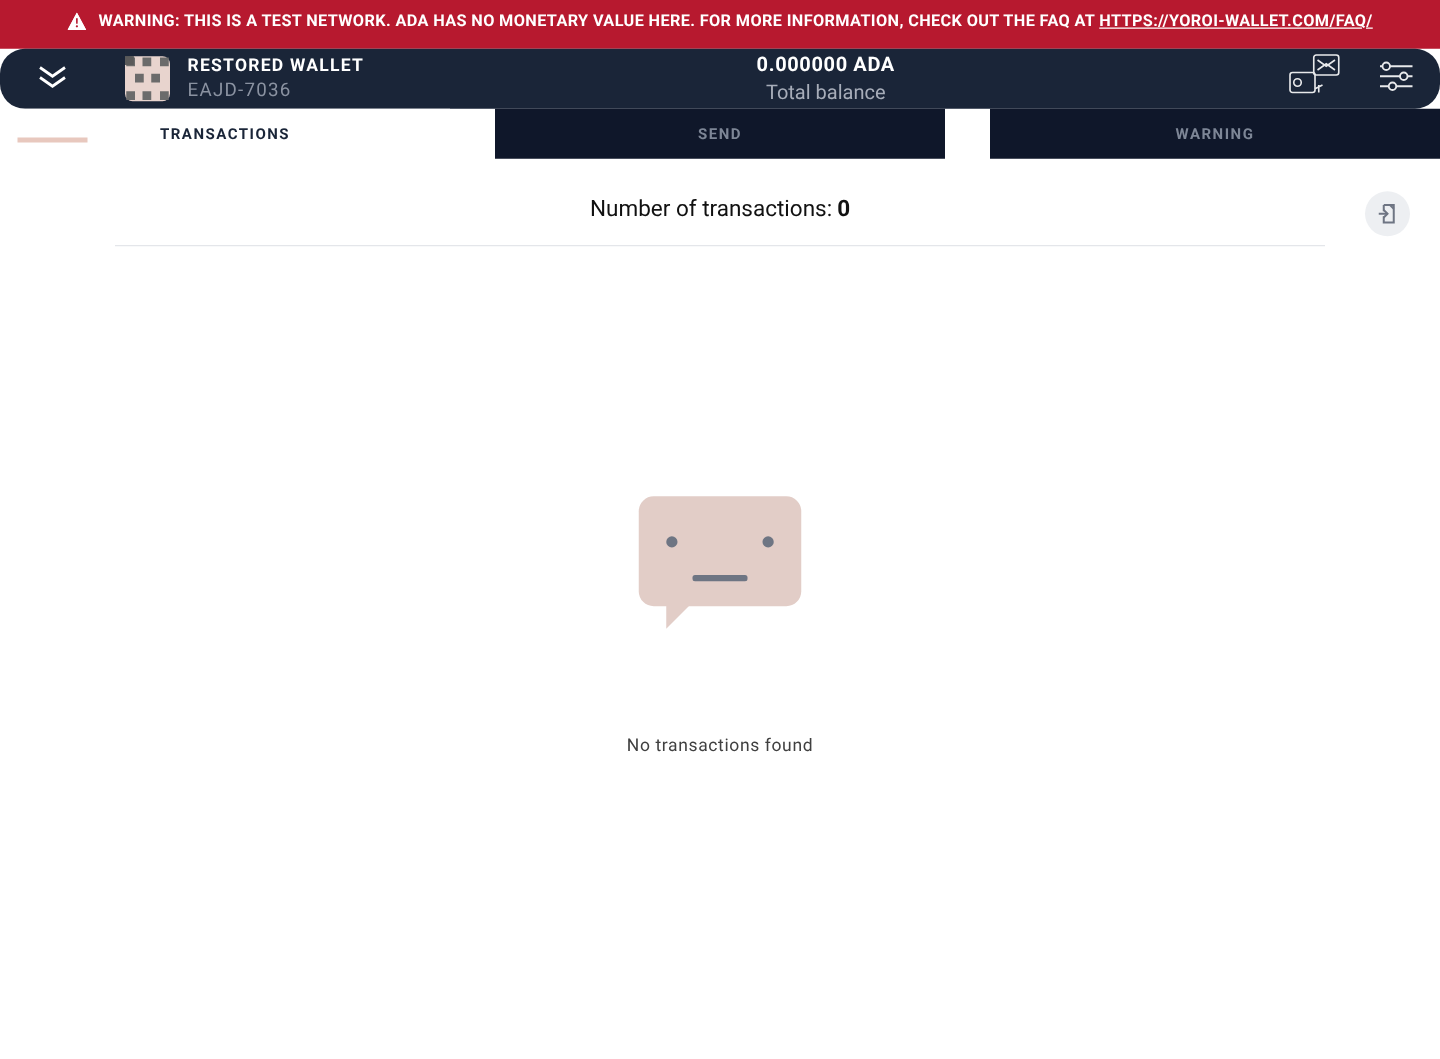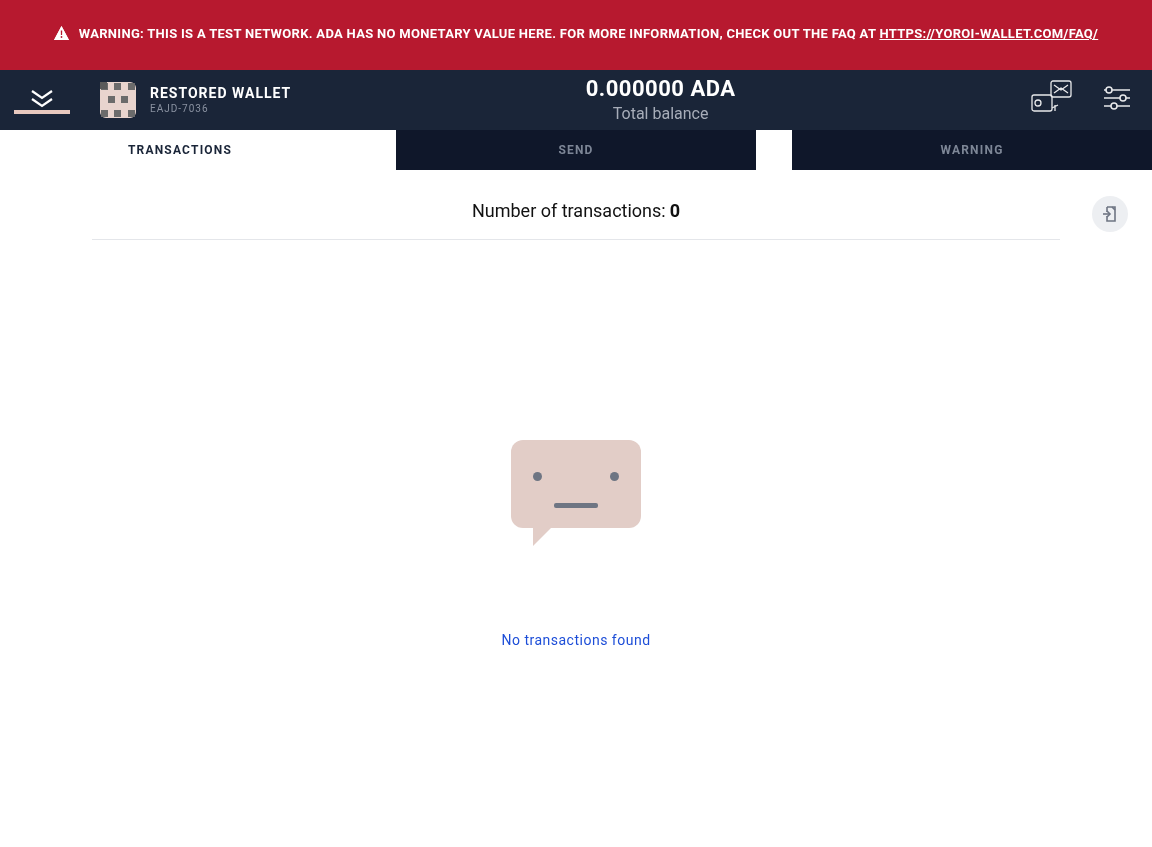--- a/index.html
+++ b/index.html
@@ -10,21 +10,21 @@
     body {
       font-family: -apple-system, BlinkMacSystemFont, "Segoe UI", Roboto, Helvetica, Arial, sans-serif;
       background: #fff;
       width: 1152px;
       height: 847px;
       overflow: hidden;
     }
     .warning-banner {
       background: #B7192F;
       color: #fff;
-      padding: 24px 40px;
+      padding: 8px 40px;
       display: flex;
       align-items: flex-start;
       justify-content: center;
       font-size: 13px;
       font-weight: 700;
       letter-spacing: 0.3px;
       line-height: 1.5;
       text-align: center;
     }
     .warning-banner .warning-icon {
@@ -34,22 +34,23 @@
     }
     .warning-banner a {
       color: #fff;
       text-decoration: underline;
     }
     .header-bar {
       background: #1A2538;
       color: #fff;
       display: flex;
       align-items: center;
-      height: 60px;
+      height: 48px;
       padding: 0;
+      border-radius: 20px;
     }
     .sidebar-toggle {
       width: 84px;
       height: 64px;
       display: flex;
       align-items: center;
       justify-content: center;
       color: #fff;
     }
     .wallet-info {
@@ -78,33 +79,33 @@
       display: flex;
       flex-direction: column;
     }
     .wallet-name {
       font-size: 14px;
       font-weight: 700;
       letter-spacing: 1px;
       color: #fff;
     }
     .wallet-id {
-      font-size: 10px;
+      font-size: 15px;
       letter-spacing: 1px;
       color: #8A92A1;
       margin-top: 2px;
     }
     .balance-block {
       flex: 1;
       display: flex;
       flex-direction: column;
       align-items: center;
     }
     .balance-amount {
-      font-size: 22px;
+      font-size: 16px;
       font-weight: 700;
       letter-spacing: 0.5px;
       color: #fff;
     }
     .balance-label {
       font-size: 16px;
       color: #A7ADB9;
       margin-top: 3px;
     }
     .header-actions {
@@ -228,21 +229,21 @@
       bottom: 20px;
       left: 50%;
       transform: translateX(-50%);
       width: 44px;
       height: 5px;
       background: #6E7583;
       border-radius: 2px;
     }
     .empty-text {
       font-size: 14px;
-      color: #1d4ed8;
+      color: #404040;
       letter-spacing: 0.5px;
     }
   </style>
 </head>
 <body>
 
 <div class="warning-banner">
   <span class="warning-icon">
     <svg width="15" height="14" viewBox="0 0 15 14" fill="currentColor">
       <path d="M7.5 0 L15 14 L0 14 Z M6.8 4 L8.2 4 L8.2 9 L6.8 9 Z M6.8 10.5 L8.2 10.5 L8.2 12 L6.8 12 Z" fill="#fff"></path>

